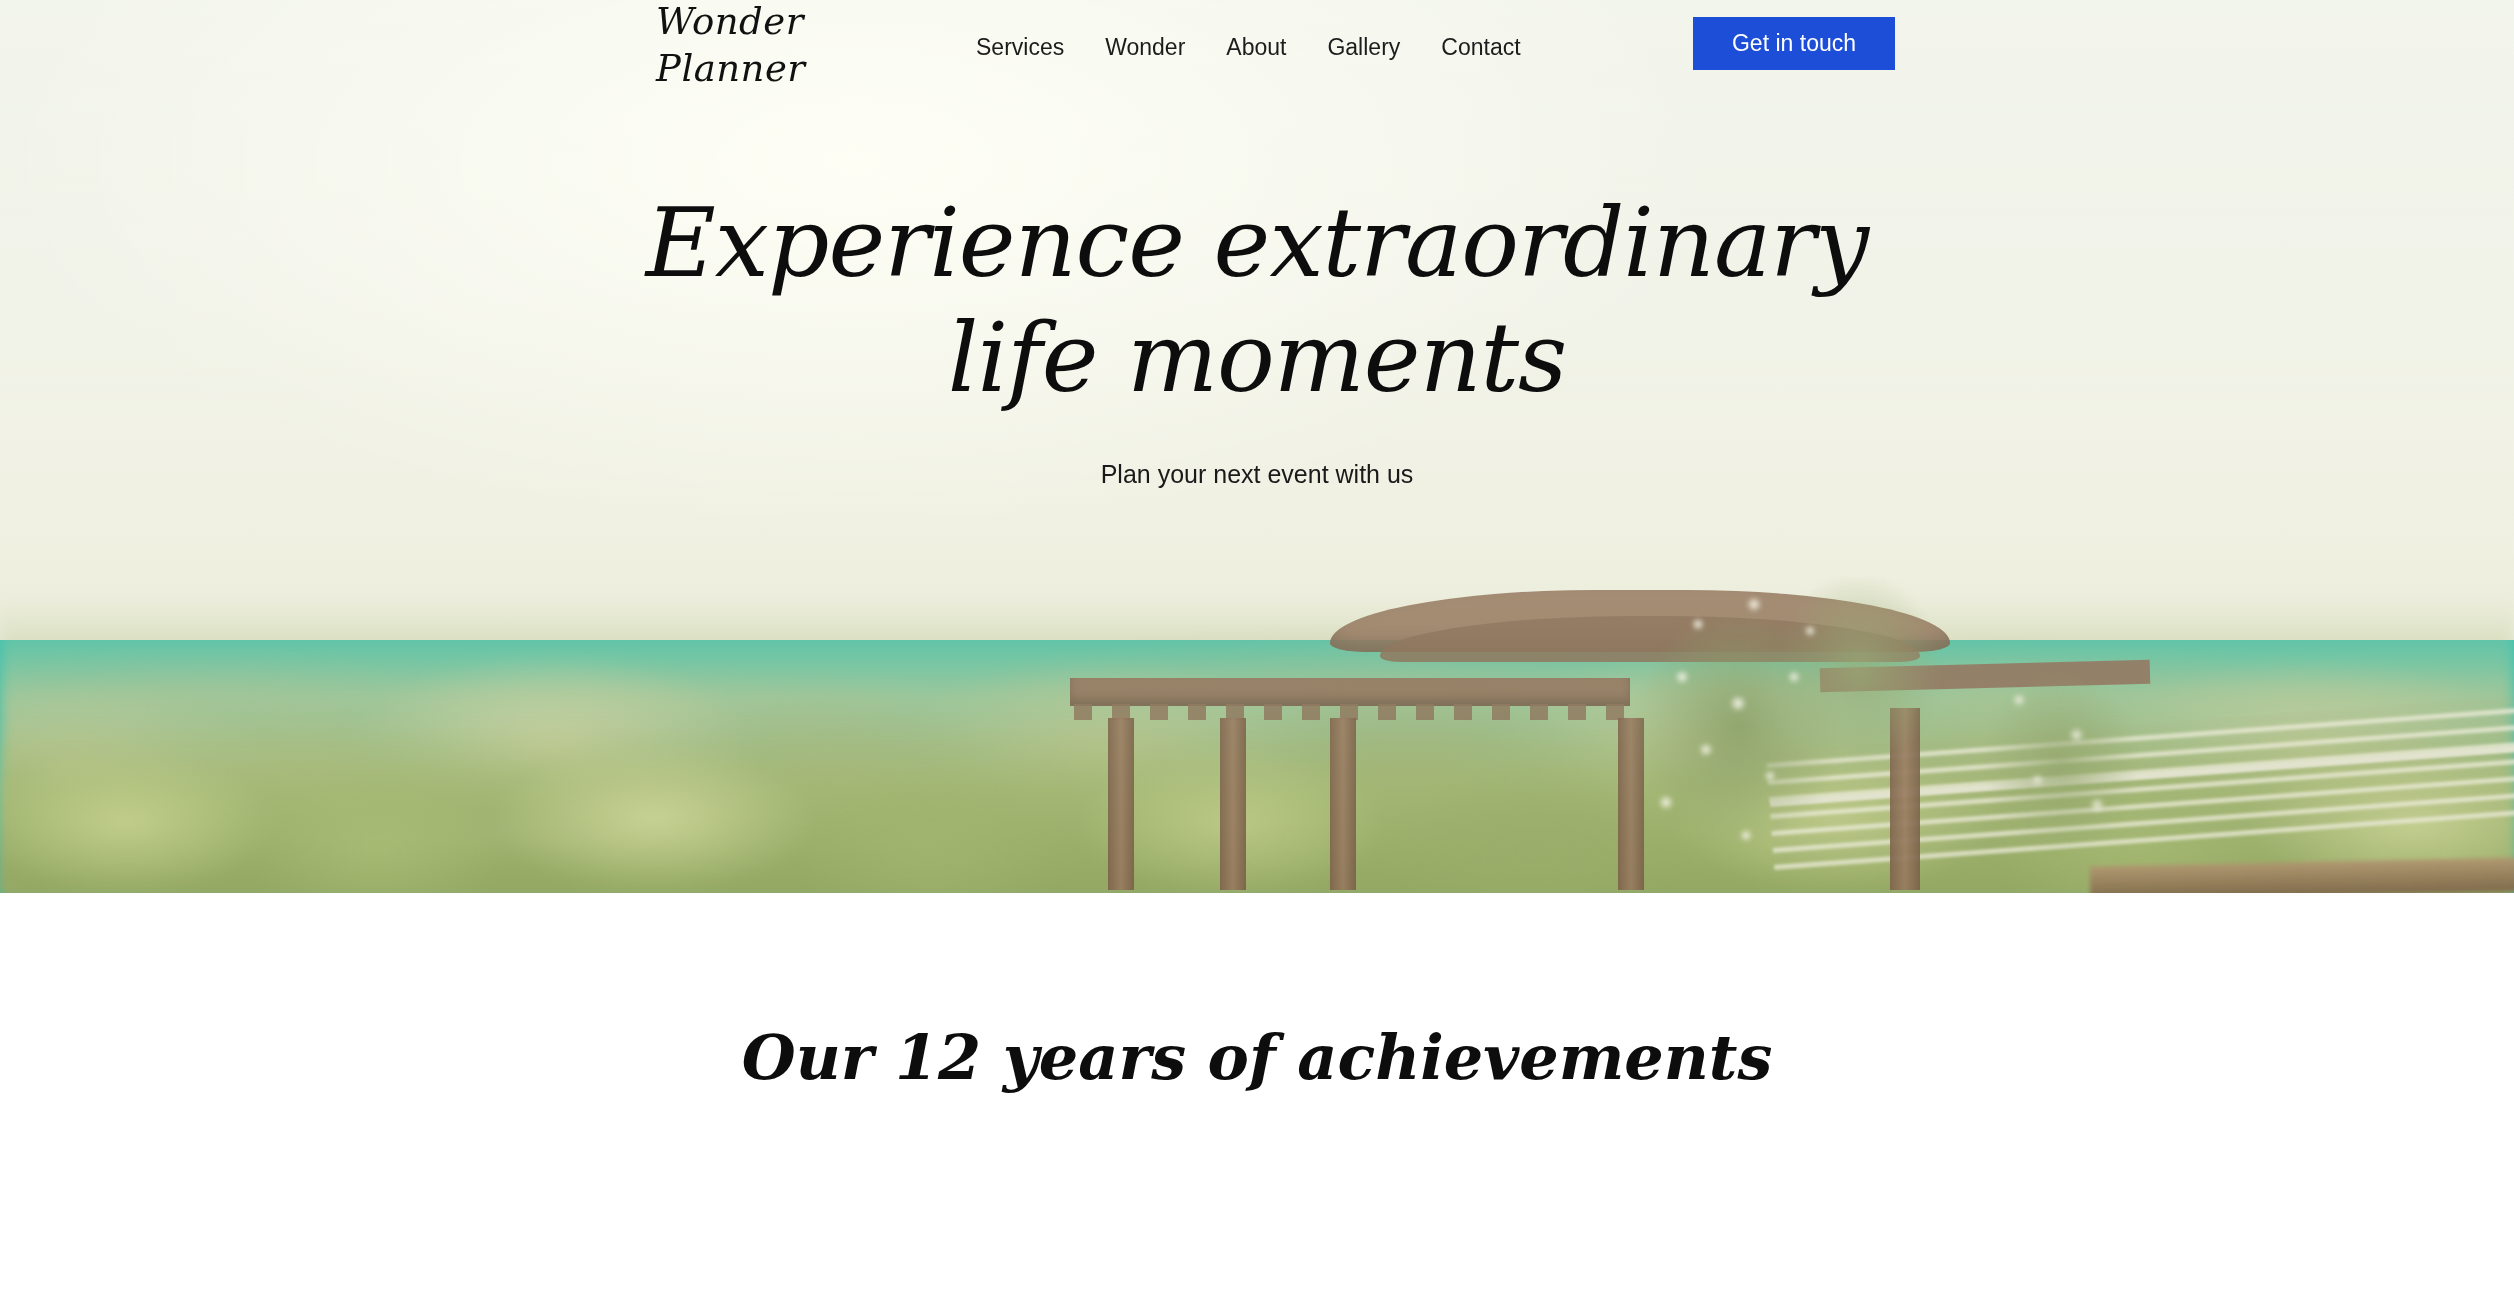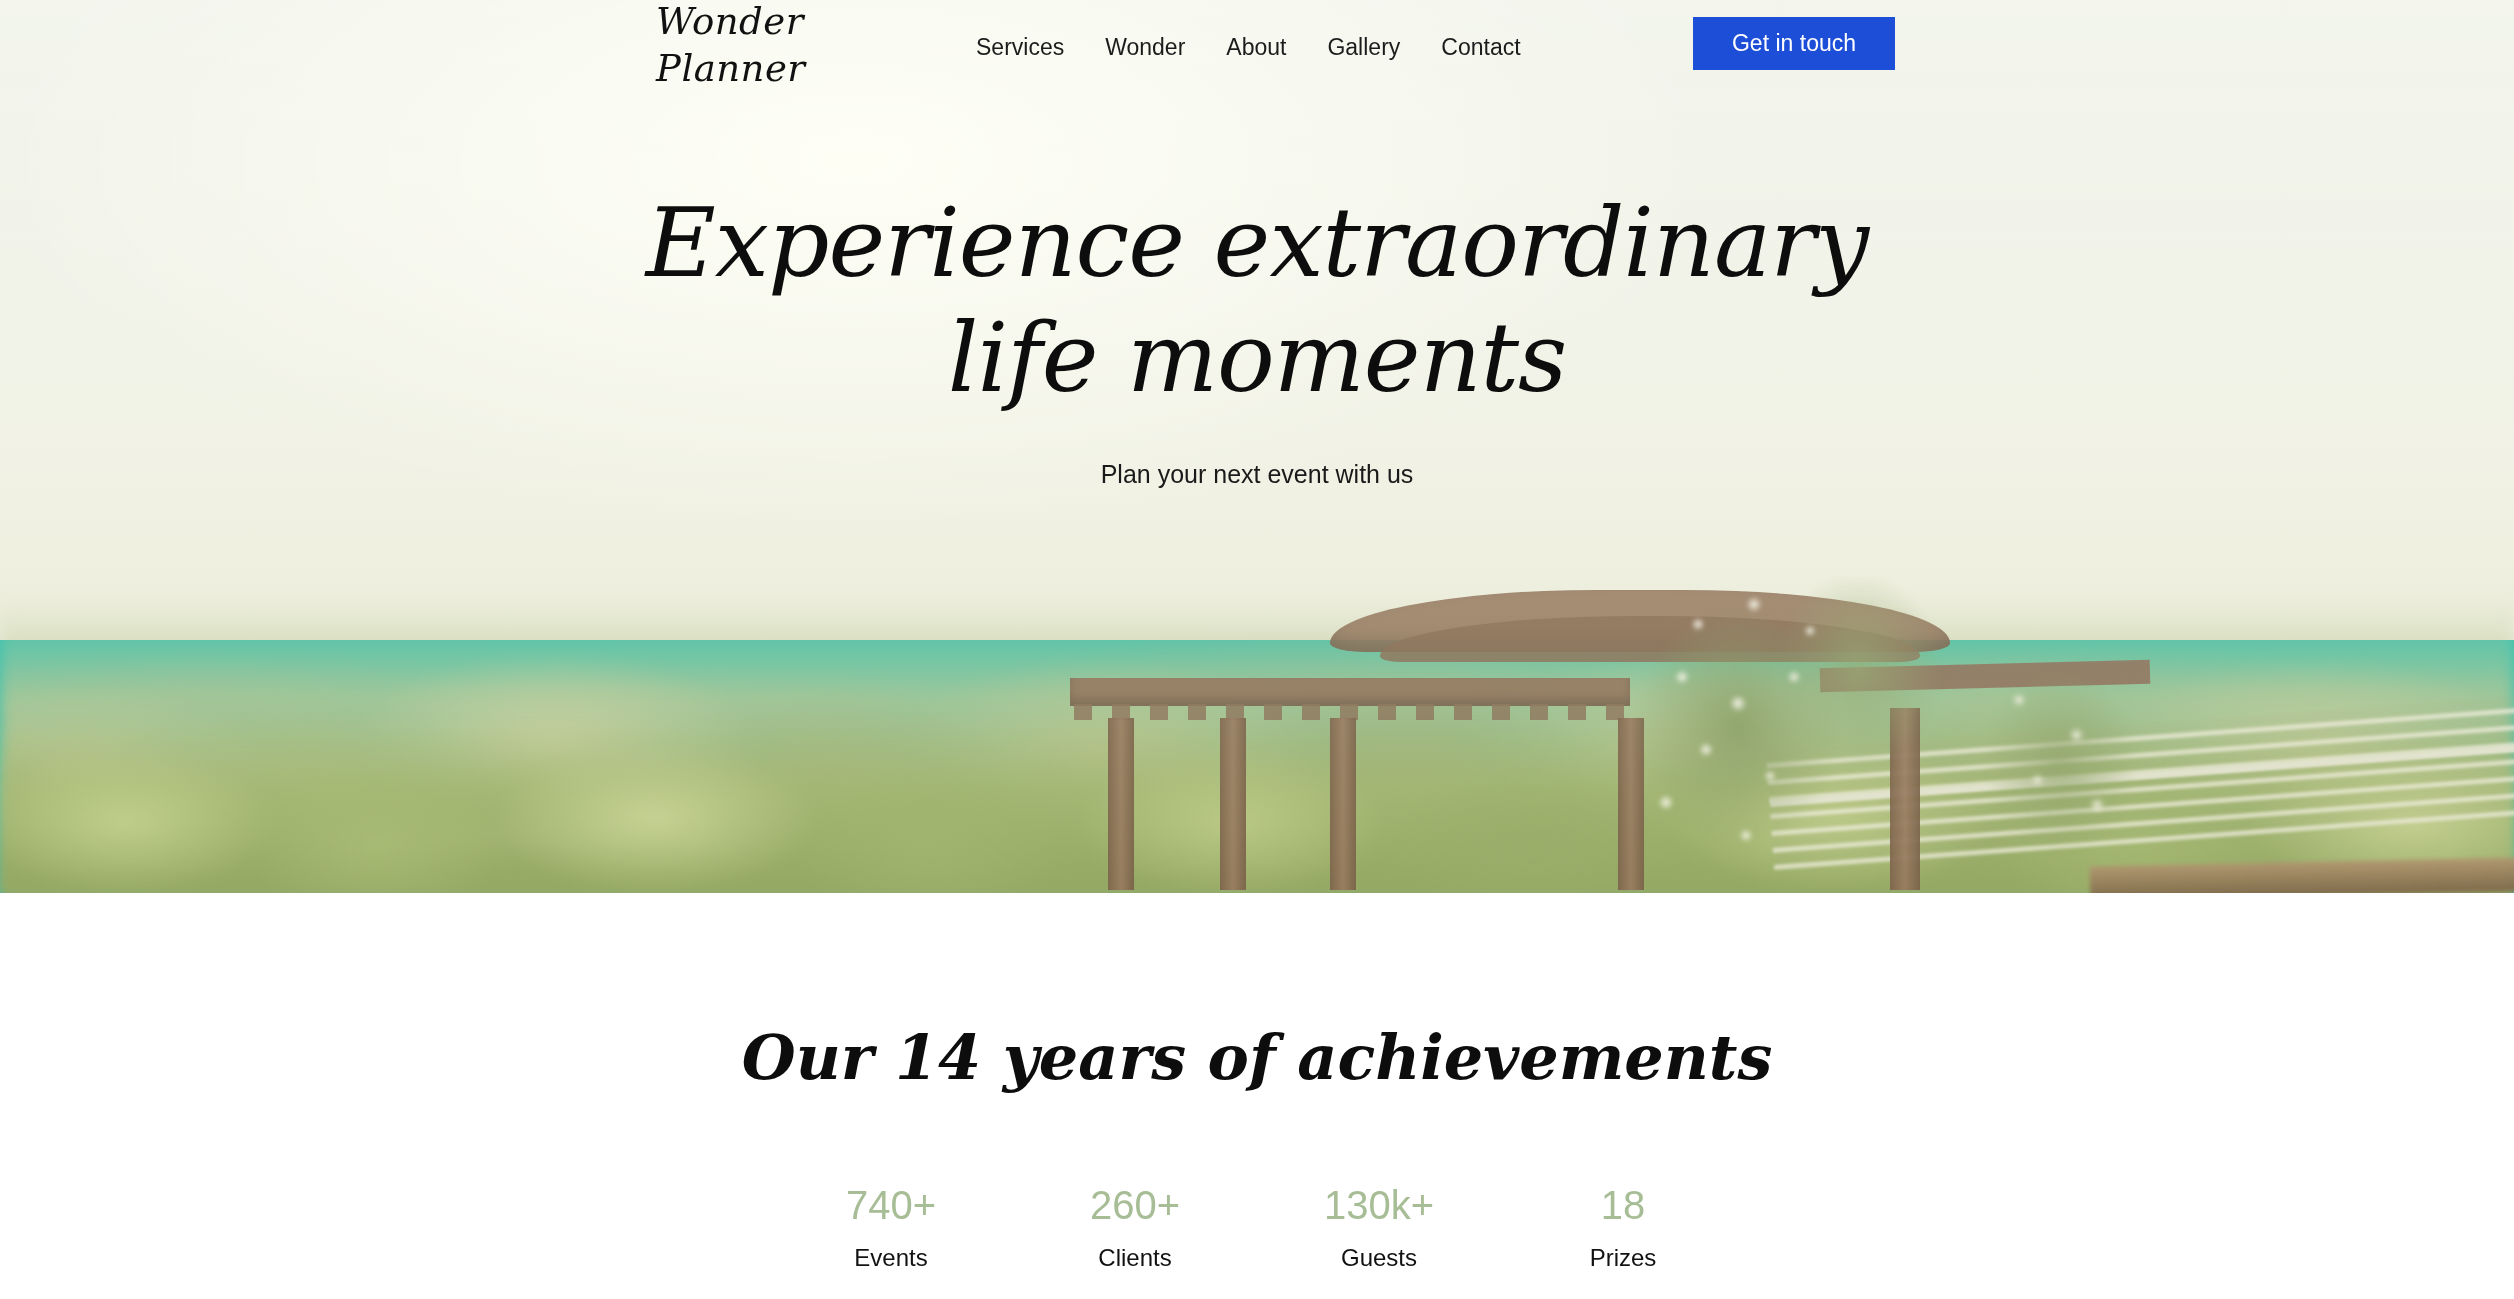--- a/index.html
+++ b/index.html
@@ -275,34 +275,16 @@
       <a href="#">About</a>
       <a href="#">Gallery</a>
       <a href="#">Contact</a>
     </nav>
 
     <button class="cta">Get in touch</button>
   </header>
 
   <section class="achievements"></section>
 
-  <h2 class="ach-title">Our 14 years of achievements</h2>
-
-  <div class="stats">
-    <div class="stat">
-      <div class="stat-value">740+</div>
-      <div class="stat-label">Events</div>
-    </div>
-    <div class="stat">
-      <div class="stat-value">260+</div>
-      <div class="stat-label">Clients</div>
-    </div>
-    <div class="stat">
-      <div class="stat-value">130k+</div>
-      <div class="stat-label">Guests</div>
-    </div>
-    <div class="stat">
-      <div class="stat-value">18</div>
-      <div class="stat-label">Prizes</div>
-    </div>
-  </div>
+  <h2 class="ach-title">Our 12 years of achievements</h2>
+
 
 </div>
 
 </body></html>

